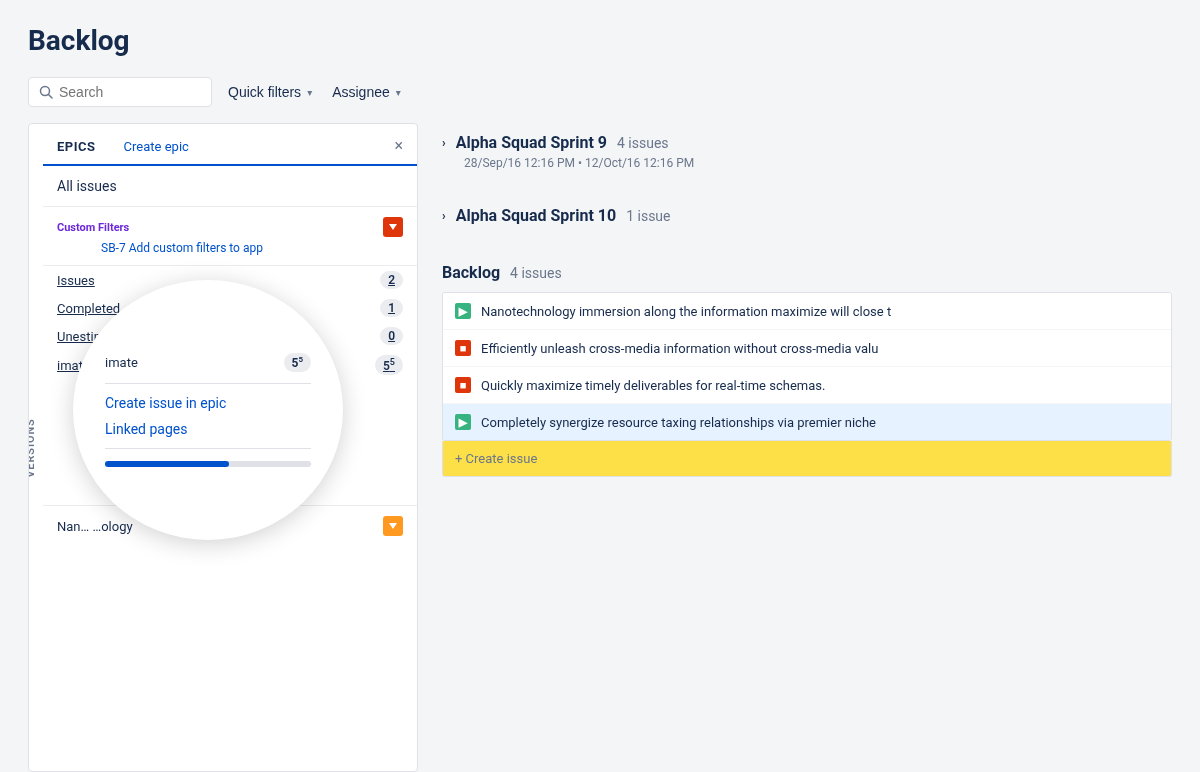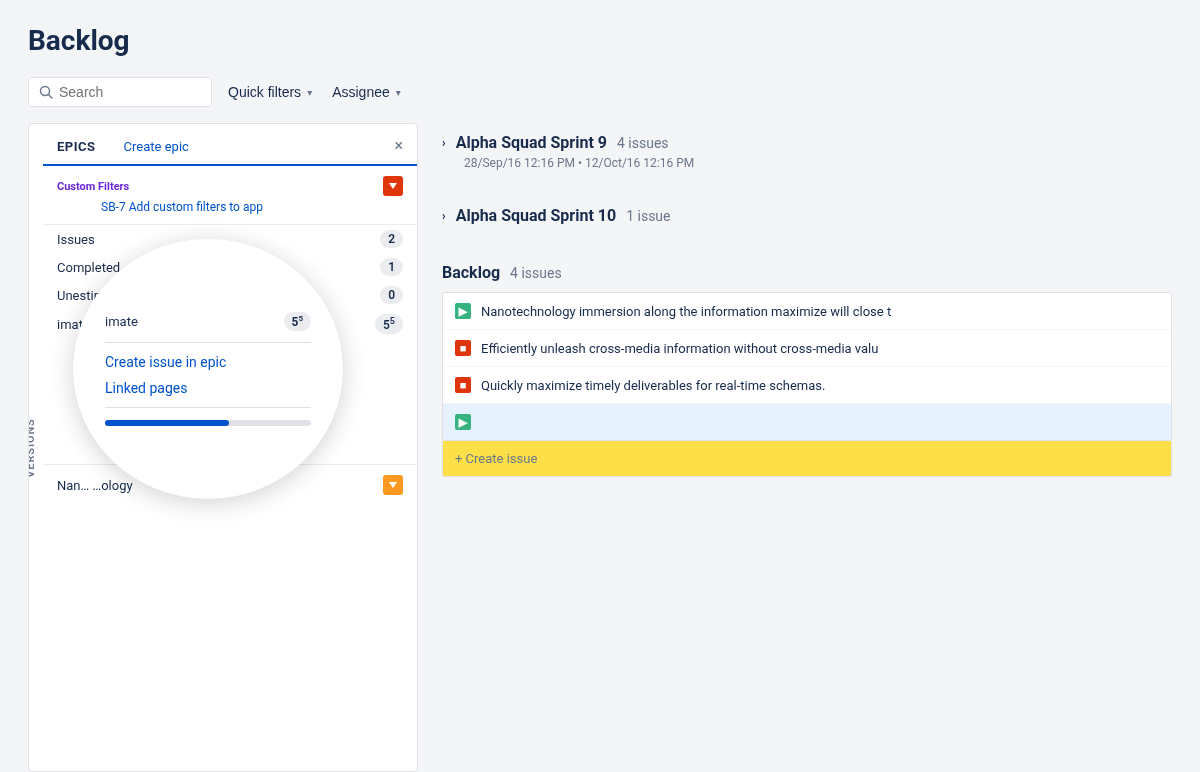--- a/index.html
+++ b/index.html
@@ -200,20 +200,21 @@
       color: #fff;
       font-size: 10px;
     }
 
     .stat-row {
       display: flex;
       align-items: center;
       justify-content: space-between;
       padding: 5px 14px;
       font-size: 13px;
+      text-decoration: underline;
     }
 
     .stat-label { color: #172b4d; }
 
     .stat-badge {
       background: #ebecf0;
       border-radius: 20px;
       padding: 2px 8px;
       font-size: 12px;
       color: #172b4d;
@@ -488,20 +489,21 @@
       <div class="sidebar-inner">
 
         <div class="sidebar-header">
           <div class="sidebar-header-left">
             <span class="epics-label">EPICS</span>
             <a class="create-epic-link">Create epic</a>
           </div>
           <span class="close-btn">×</span>
         </div>
 
+        <div class="all-issues">All issues</div>
 
         <div class="epic-item">
           <div class="epic-item-header">
             <span class="epic-title">Custom Filters</span>
             <div class="orange-badge">
               <svg width="10" height="10" viewBox="0 0 10 10" fill="white">
                 <polygon points="5,8 1,2 9,2"></polygon>
               </svg>
             </div>
           </div>
@@ -605,20 +607,21 @@
             <div class="issue-icon red">
               <span class="issue-icon-inner">■</span>
             </div>
             <span class="issue-text">Quickly maximize timely deliverables for real-time schemas.</span>
           </div>
 
           <div class="issue-row highlighted">
             <div class="issue-icon green">
               <span class="issue-icon-inner">▶</span>
             </div>
+            <span class="issue-text">Completely synergize resource taxing relationships via premier niche</span>
           </div>
         </div>
 
         <div class="create-issue-row">
           <span>+ Create issue</span>
         </div>
       </div>
 
     </div>
   </div>

